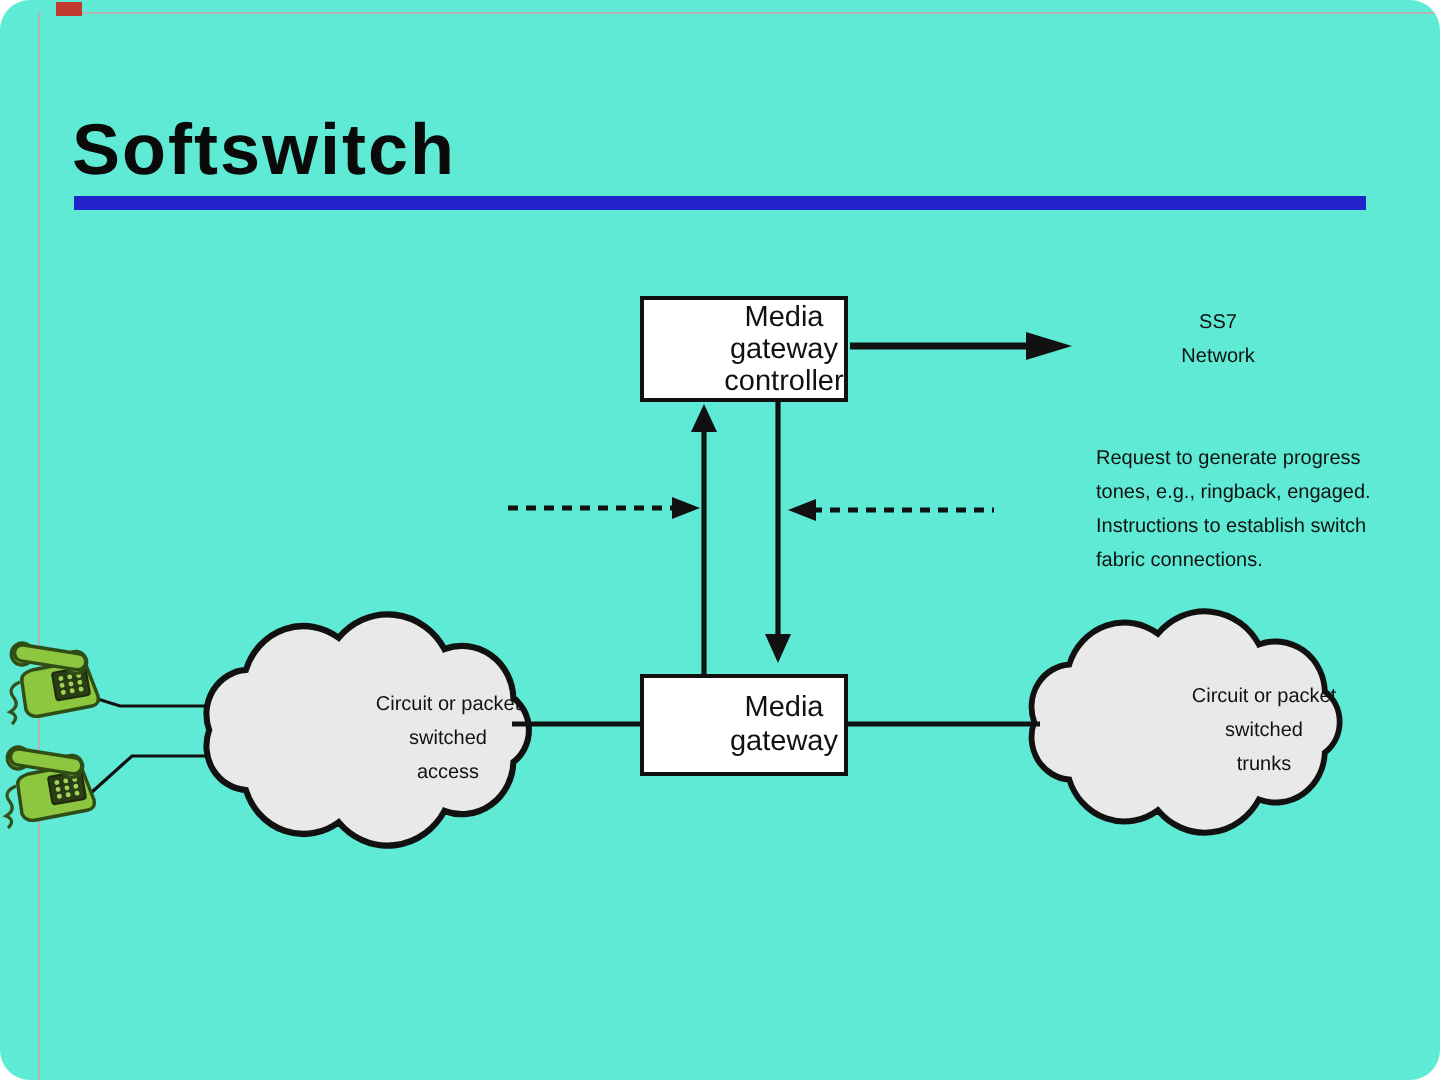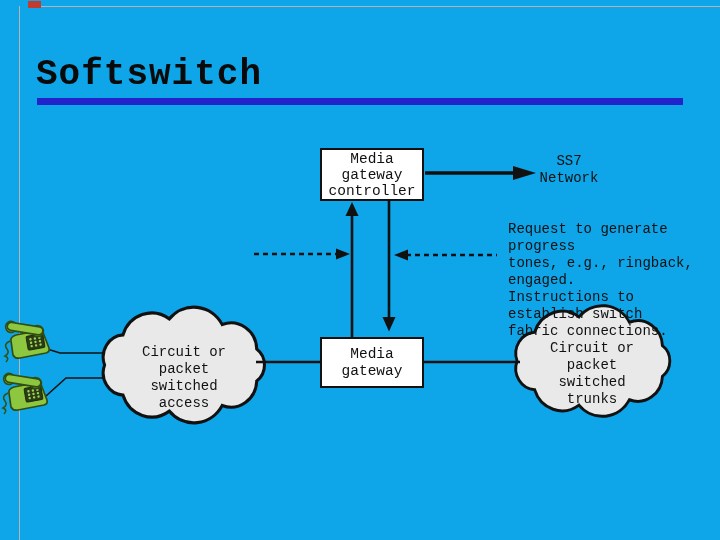--- a/index.html
+++ b/index.html
@@ -1,42 +1,42 @@
 <!DOCTYPE html>
 <html><head>
 <meta charset="utf-8">
 <style>
   html,body{margin:0;padding:0;background:#fff;}
   #slide{
-    position:relative;width:720px;height:540px;background:#0ea5e9;overflow:hidden;
-    font-family:Liberation Mono, monospace;color:#111;
+    position:relative;width:720px;height:540px;background:#5eead4;overflow:hidden;
+    font-family:Liberation Sans, sans-serif;color:#111;border-radius:15px;
   }
   .abs{position:absolute;}
-  .pre{white-space:pre-line;}
+  .pre{white-space:pre-line;padding-left:40px;}
   
   #frame-top{left:41px;top:6px;width:679px;height:1px;background:#b4b4b4;}
   #frame-left{left:19px;top:6px;width:1px;height:534px;background:#b4b4b4;}
   #frame-accent{left:28px;top:1px;width:13px;height:7px;background:#c23b30;}
   
   #title{
     left:36px;top:54px;font-size:36px;font-weight:700;letter-spacing:1px;color:#0a0a0a;
   }
   #title-rule{left:37px;top:98px;width:646px;height:7px;}
   
   #diagram-svg{left:0;top:0;width:720px;height:540px;}
   
   .node-box{
     box-sizing:border-box;background:#fff;border:2.5px solid #111;
     display:flex;align-items:center;justify-content:center;text-align:center;
     font-size:14.5px;line-height:16px;
   }
   #mgc-box{left:320px;top:148px;width:104px;height:53px;}
   #mg-box{left:320px;top:337px;width:104px;height:51px;line-height:17px;}
   
-  .note{font-size:14px;line-height:17px;}
+  .note{font-size:10px;line-height:17px;}
   #ss7-label{left:524px;top:153px;width:90px;text-align:center;}
   #supervisory-note{left:116px;top:236px;}
   #request-note{left:508px;top:221px;width:205px;}
   .cloud-label{text-align:center;}
   #access-label{left:113px;top:344px;width:142px;}
   #trunks-label{left:521px;top:340px;width:142px;}
 </style>
 </head>
 <body>
 

